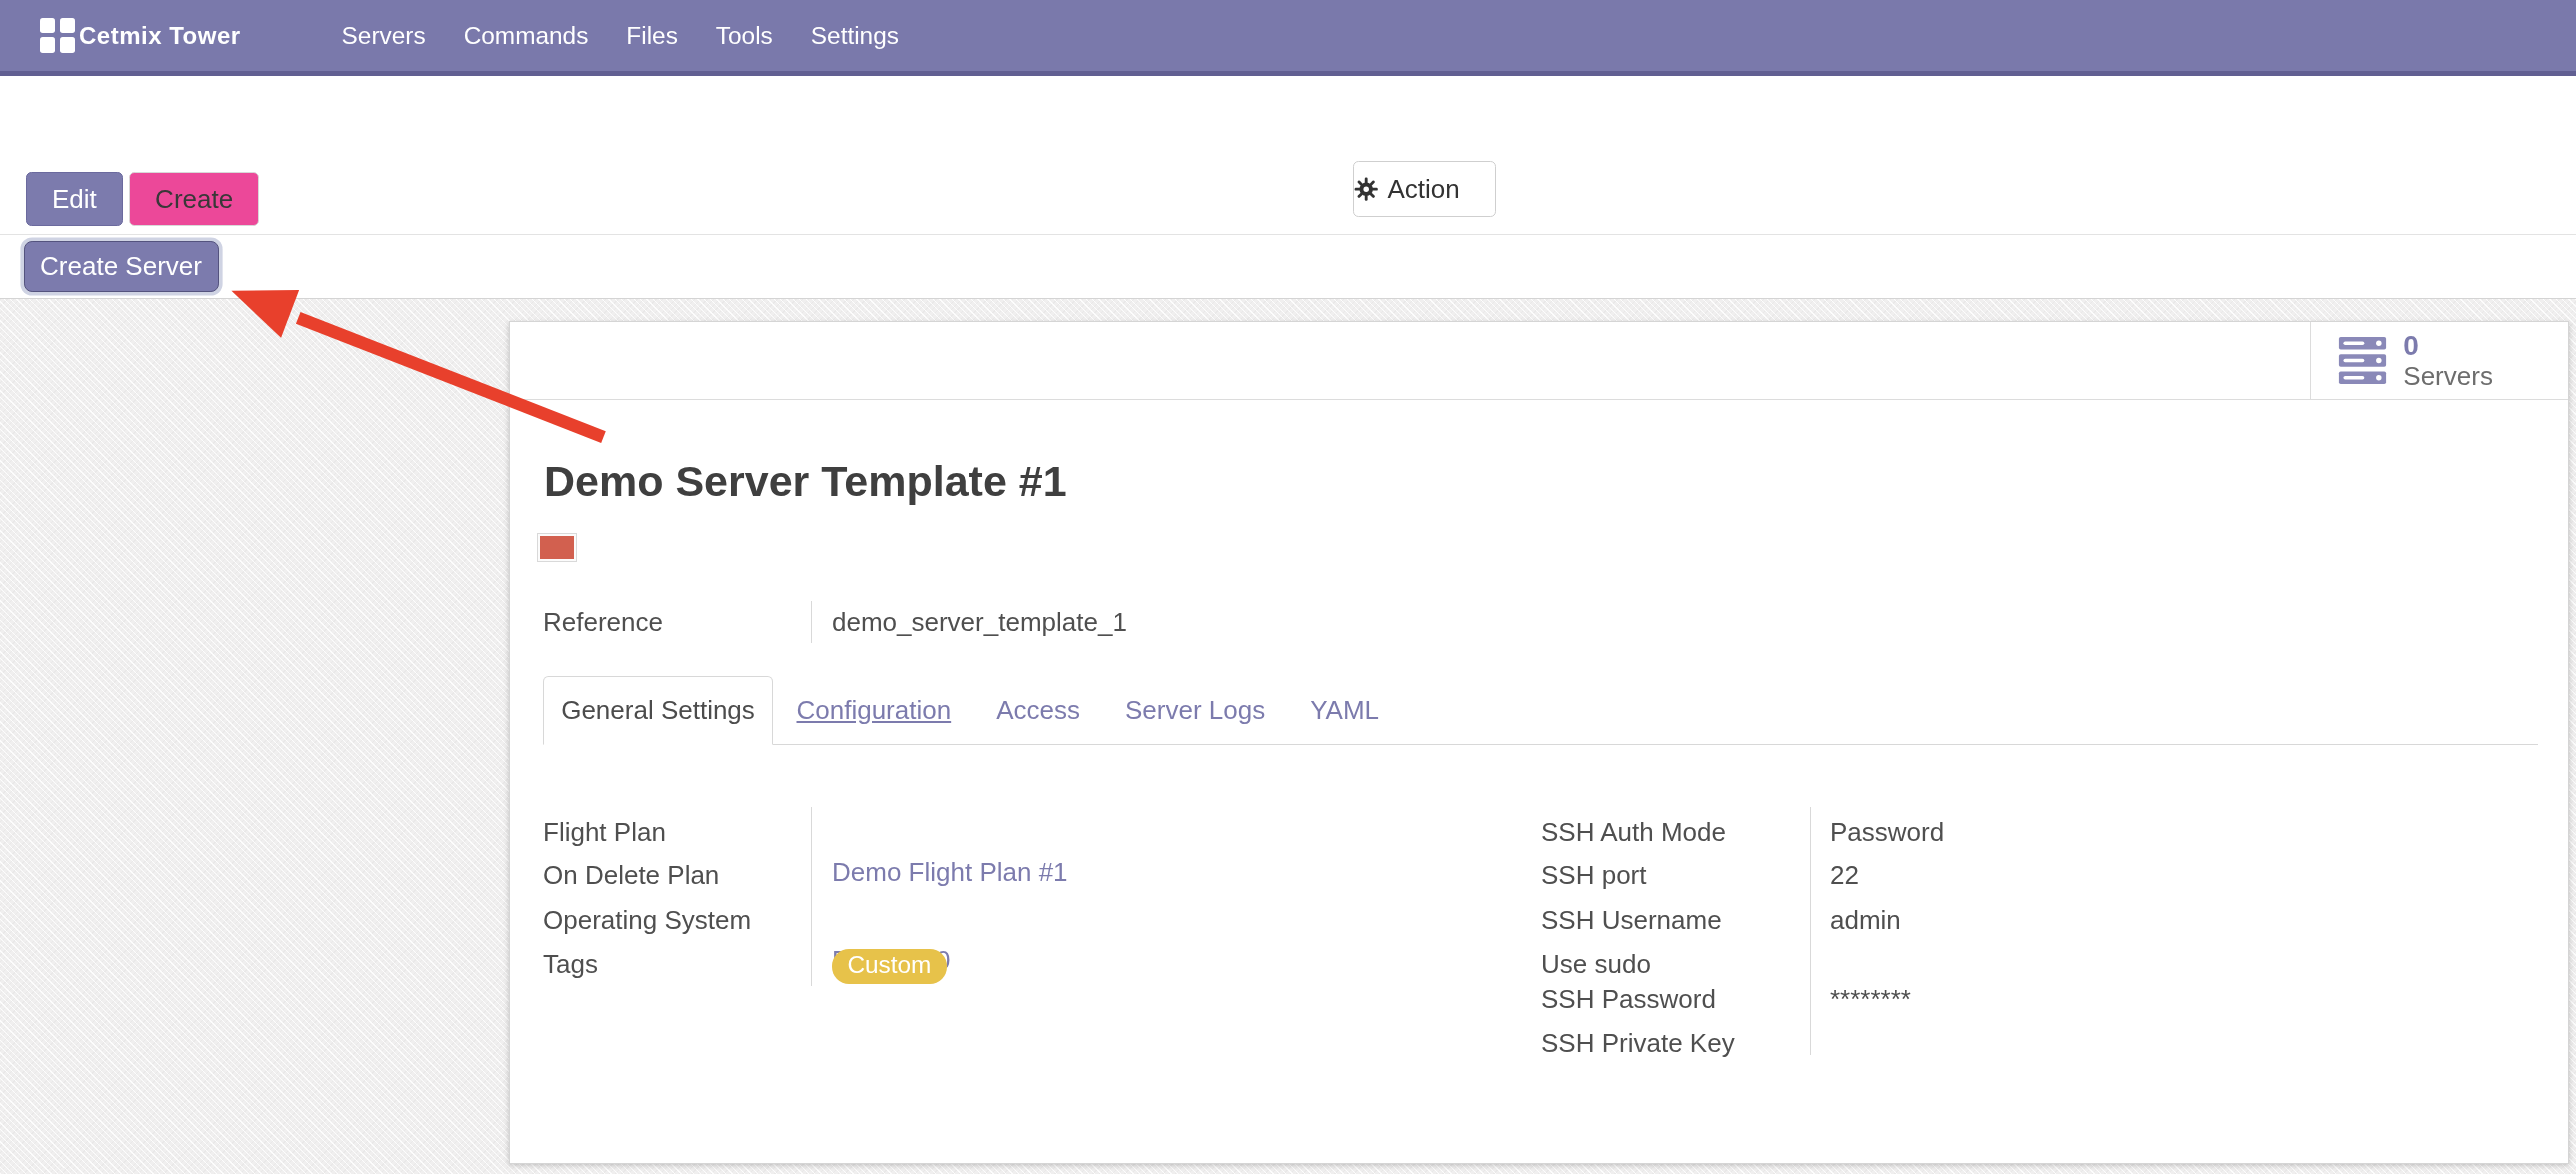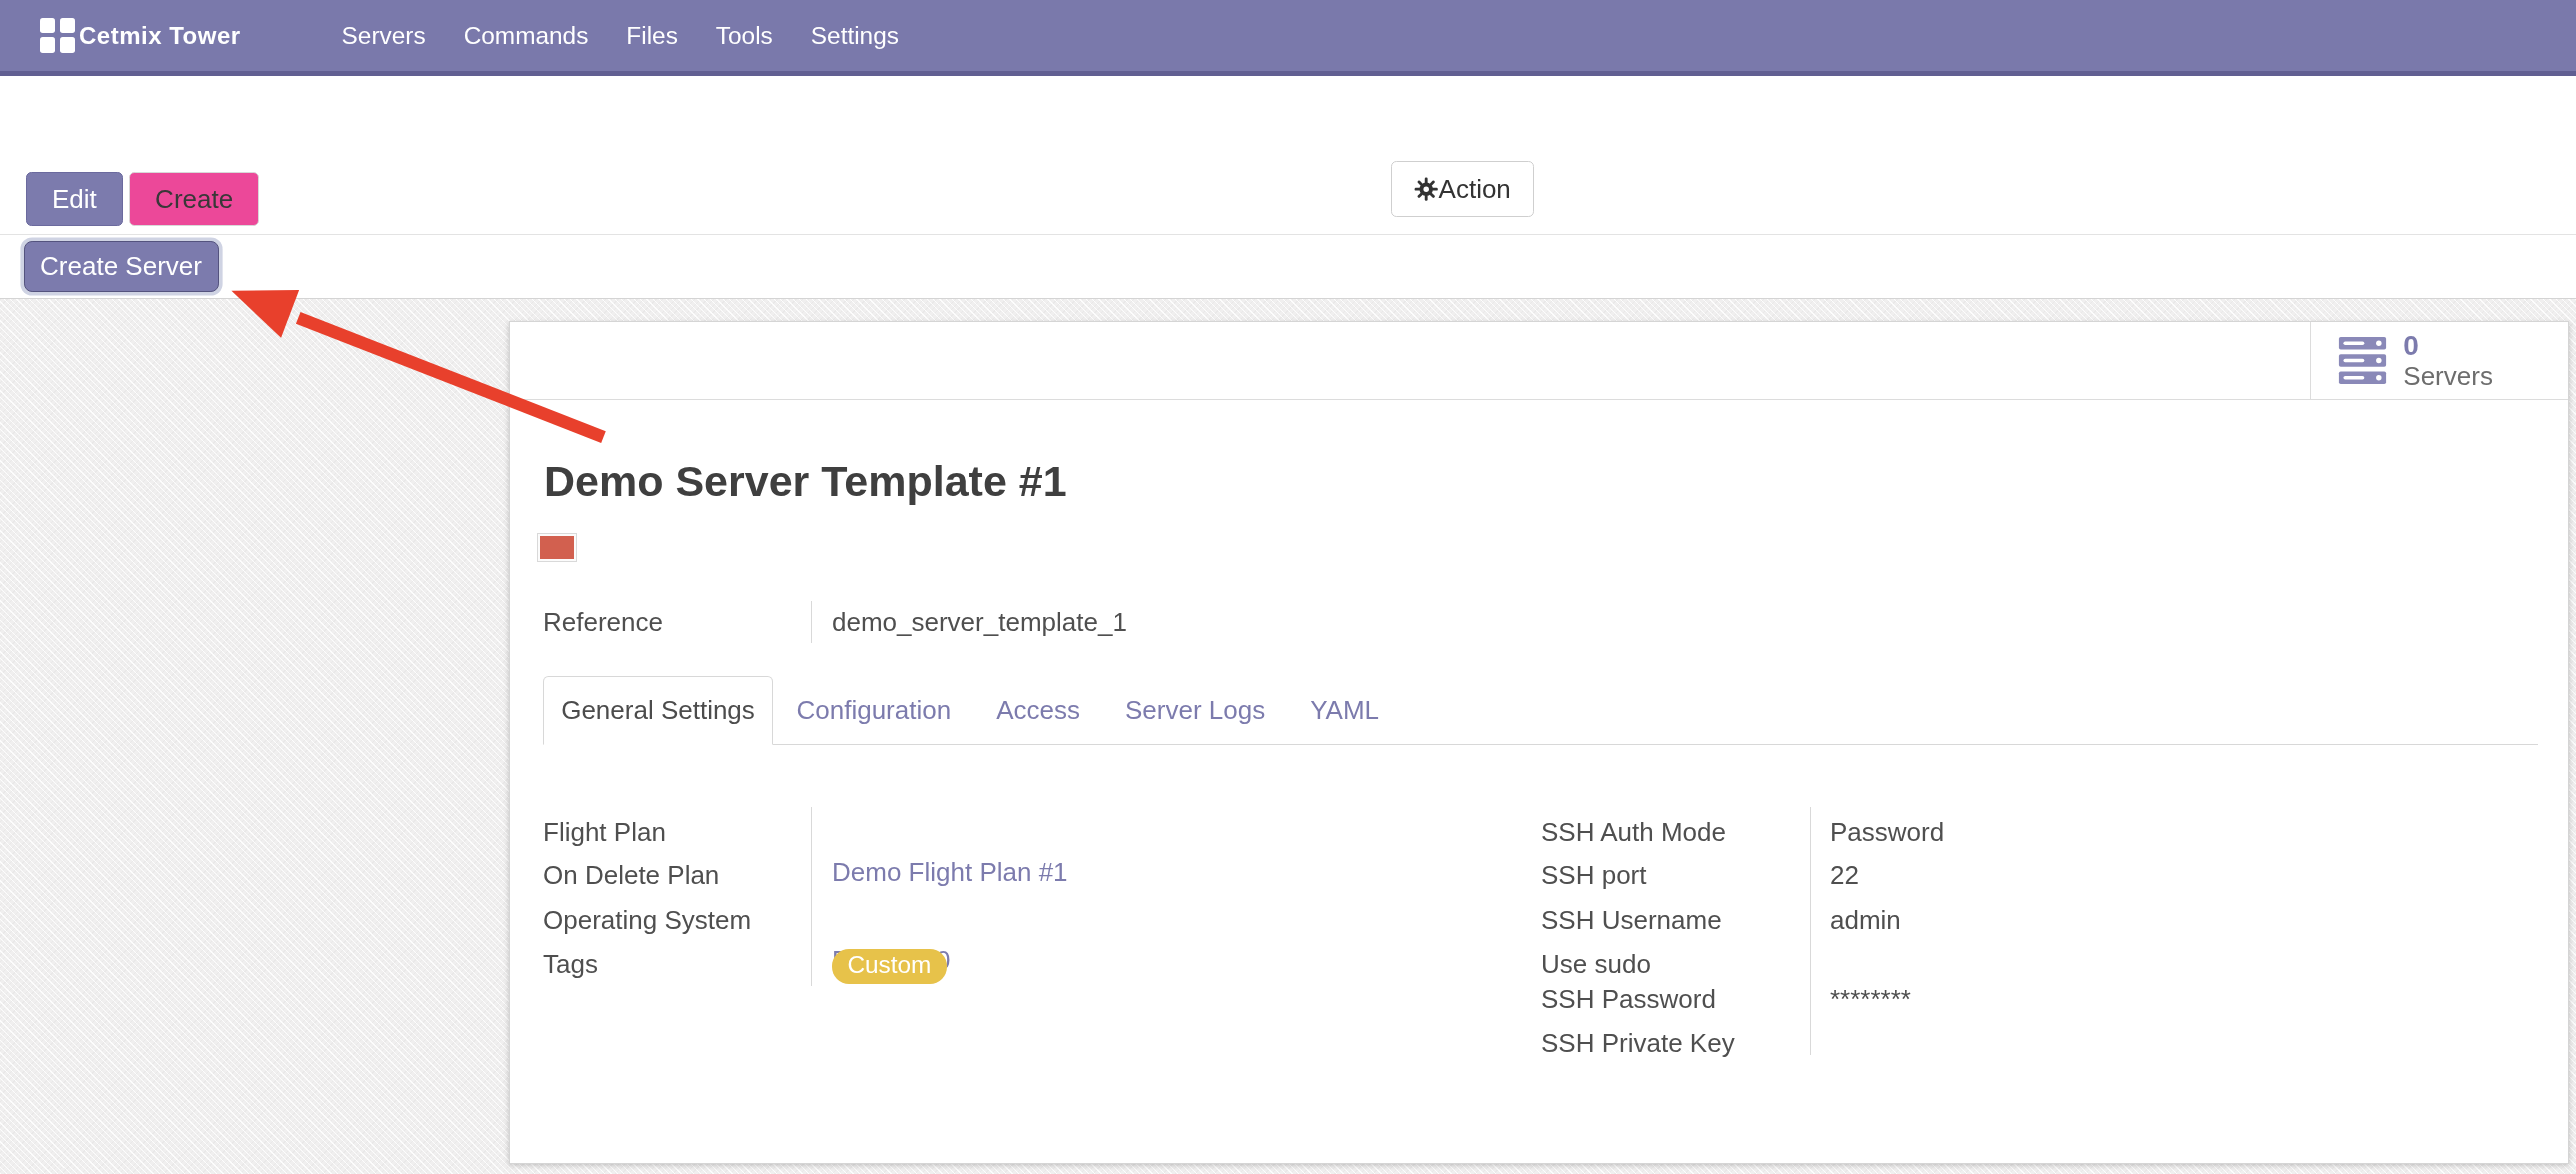--- a/index.html
+++ b/index.html
@@ -43,22 +43,22 @@
   .btn{
     height:54px; font-size:26px; border-radius:5.4px; padding:0 25px;
     display:inline-flex; align-items:center; justify-content:center; cursor:pointer;
     font-family:inherit;
   }
   .btn-primary{background:var(--accent); color:#fff; border:0.9px solid #6b6a9e;}
   .btn-default{background:#ec4899; color:#383838; border:0.9px solid #d8d8d8;}
   .action-btn{
     position:absolute; left:1353px; top:85px; width:143px; height:56px;
     background:#fff; border:0.9px solid #cfcfcf; border-radius:5.4px;
-    display:flex; align-items:center; justify-content:center; 
-    font-size:26px; color:#333; cursor:pointer; font-family:inherit;margin-left:38px;
+    display:flex; align-items:center; gap:9px;
+    font-size:26px; color:#333; cursor:pointer; font-family:inherit;
   }
   
   .toolbar-strip{
     position:absolute; left:0; top:236px; width:2576px; height:63px;
     background:#fff; border-bottom:0.9px solid #d4d4d4;
   }
   .create-server-btn{
     position:absolute; left:23.5px; top:5.4px; width:195px; height:51px;
     background:var(--accent); color:#fff; font-size:26px; font-family:inherit;
     border:0.9px solid #54537e; border-radius:8.1px; cursor:pointer;
@@ -120,21 +120,21 @@
   }
   .tab{
     font-size:26px; display:flex; align-items:center; cursor:pointer; white-space:nowrap;
   }
   .tab.active{
     width:230px; justify-content:center; background:#fff; color:#4c4c4c;
     border:0.9px solid #d8d8d8; border-bottom:0.9px solid #fff;
     border-radius:5.4px 5.4px 0 0; margin-bottom:-0.9px;
   }
   .tab.inactive{color:var(--link); margin-left:45px;}
-  .tab.inactive.first{margin-left:23.5px;}
+  .tab.inactive.first{margin-left:23.5px;text-decoration:underline;}
   
   .fg-left{left:33px; top:495px;}
   .fg-left .vsep{left:268px; top:-10px; height:179px;}
   .fg-right{left:1031px; top:495px;}
   .fg-right .vsep{left:269px; top:-10px; height:248px;}
   
   .arrow-annotation{position:absolute; left:0; top:0; pointer-events:none; z-index:50;}
 </style>
 </head>
 <body>

